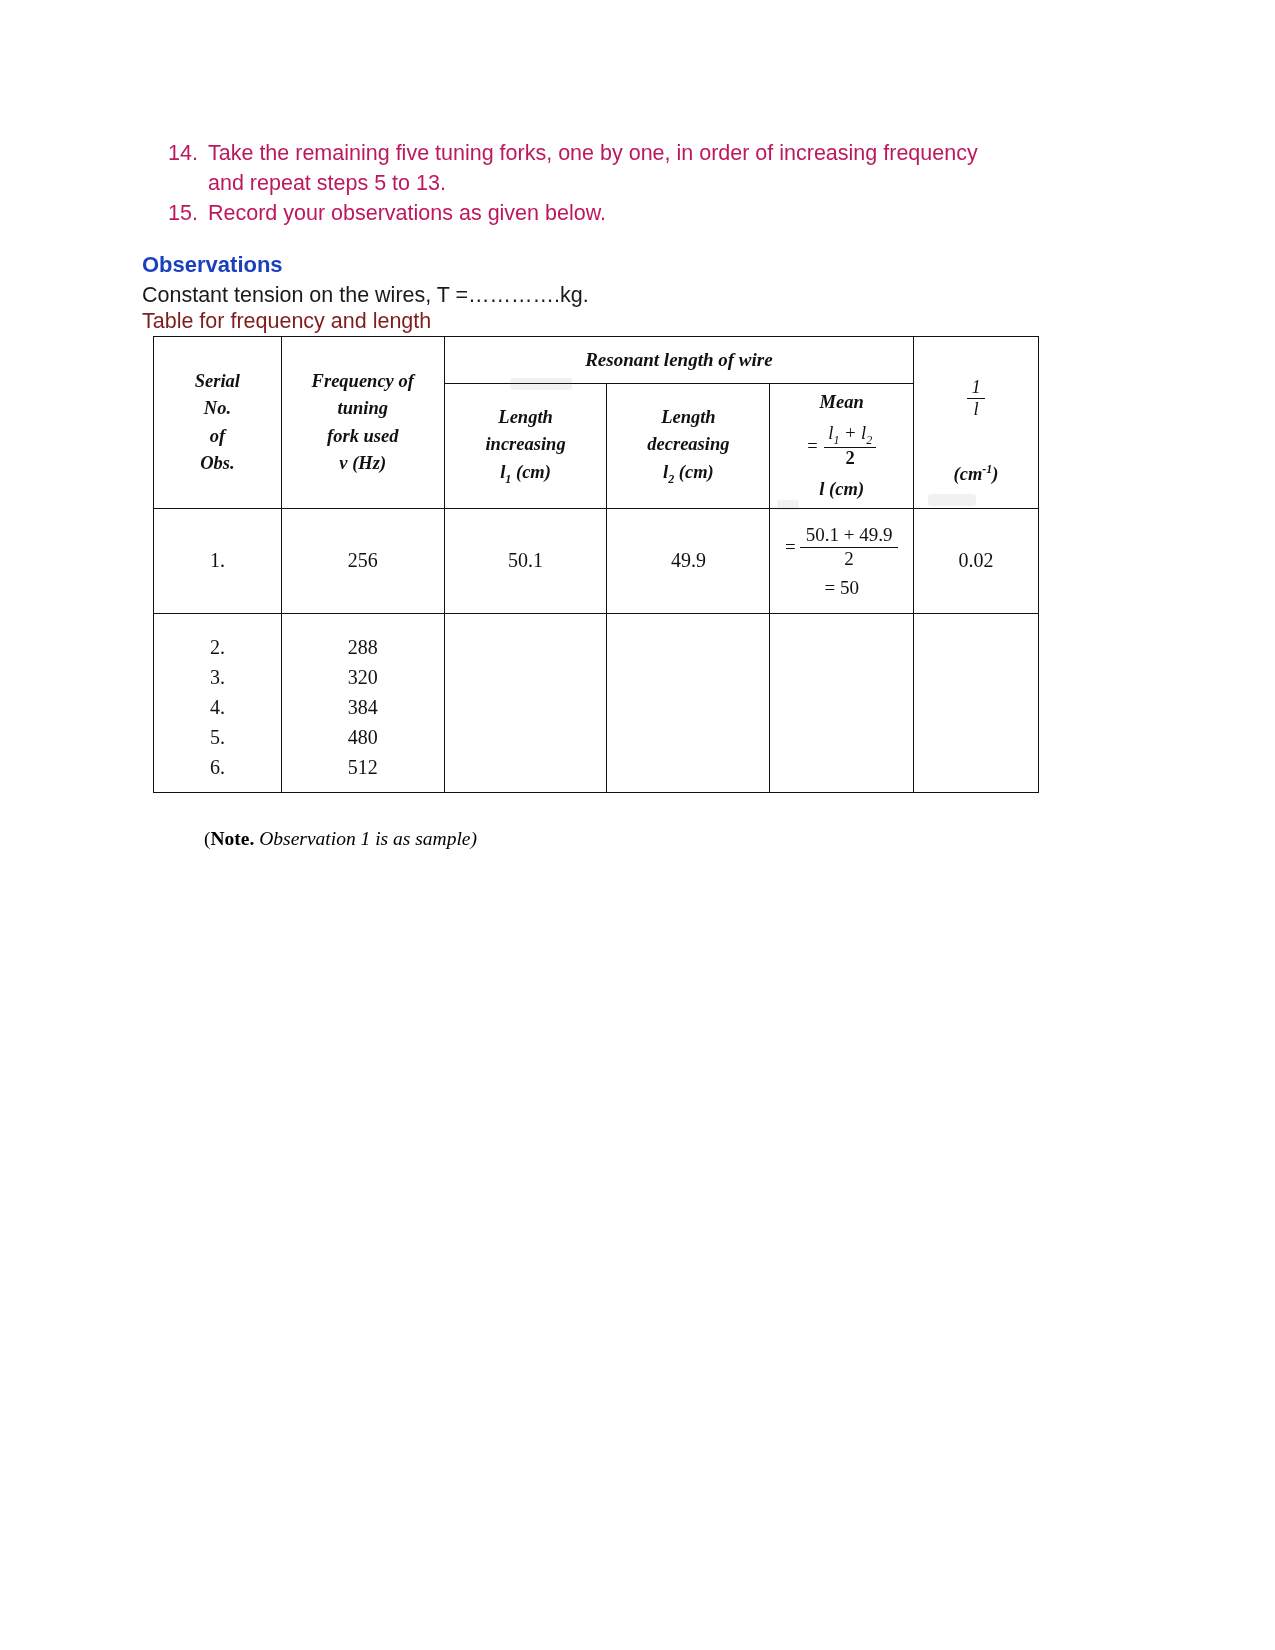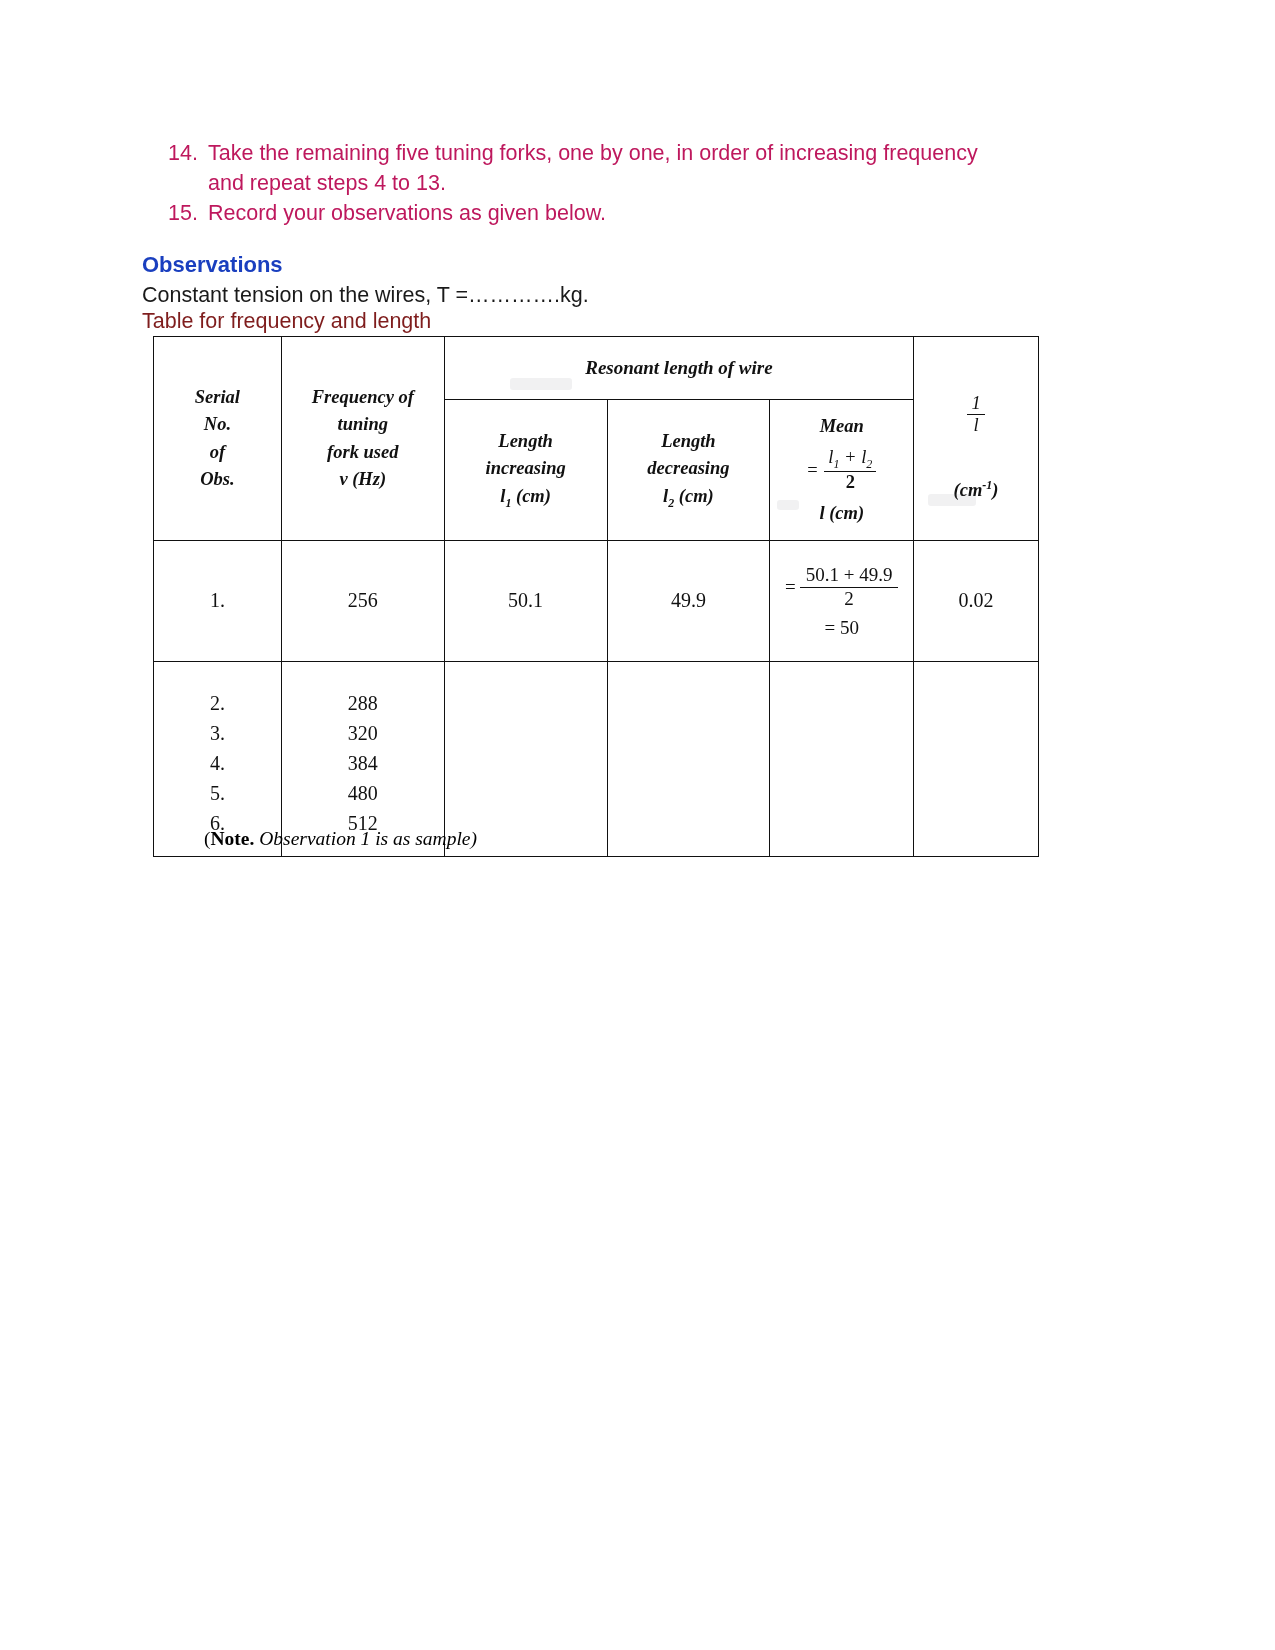--- a/index.html
+++ b/index.html
@@ -81,21 +81,21 @@
     width: 886px;
   }
   table.obs {
     border-collapse: collapse;
     width: 886px;
     font-family: "Liberation Serif", serif;
     color: #111;
   }
   table.obs td, table.obs th {
     border: 1.6px solid #111;
-    padding: 8px;
+    padding: 0;
     vertical-align: middle;
     text-align: center;
   }
   .ital {
     font-style: italic;
     font-weight: bold;
   }
   .hdr-span {
     font-style: italic;
     font-weight: bold;
@@ -223,21 +223,21 @@
 </head>
 <body>
 
 <div class="page">
 
   <div class="steps">
     <div class="step">
       <span class="step-num">14.</span>
       <span class="step-text">
         <span>Take the remaining five tuning forks, one by one, in order of increasing frequency</span>
-        <span class="cont">and repeat steps 4 to 13.</span>
+        <span class="cont">and repeat steps 5 to 13.</span>
       </span>
     </div>
     <div class="step">
       <span class="step-num">15.</span>
       <span class="step-text">
         <span>Record your observations as given below.</span>
       </span>
     </div>
   </div>
 

